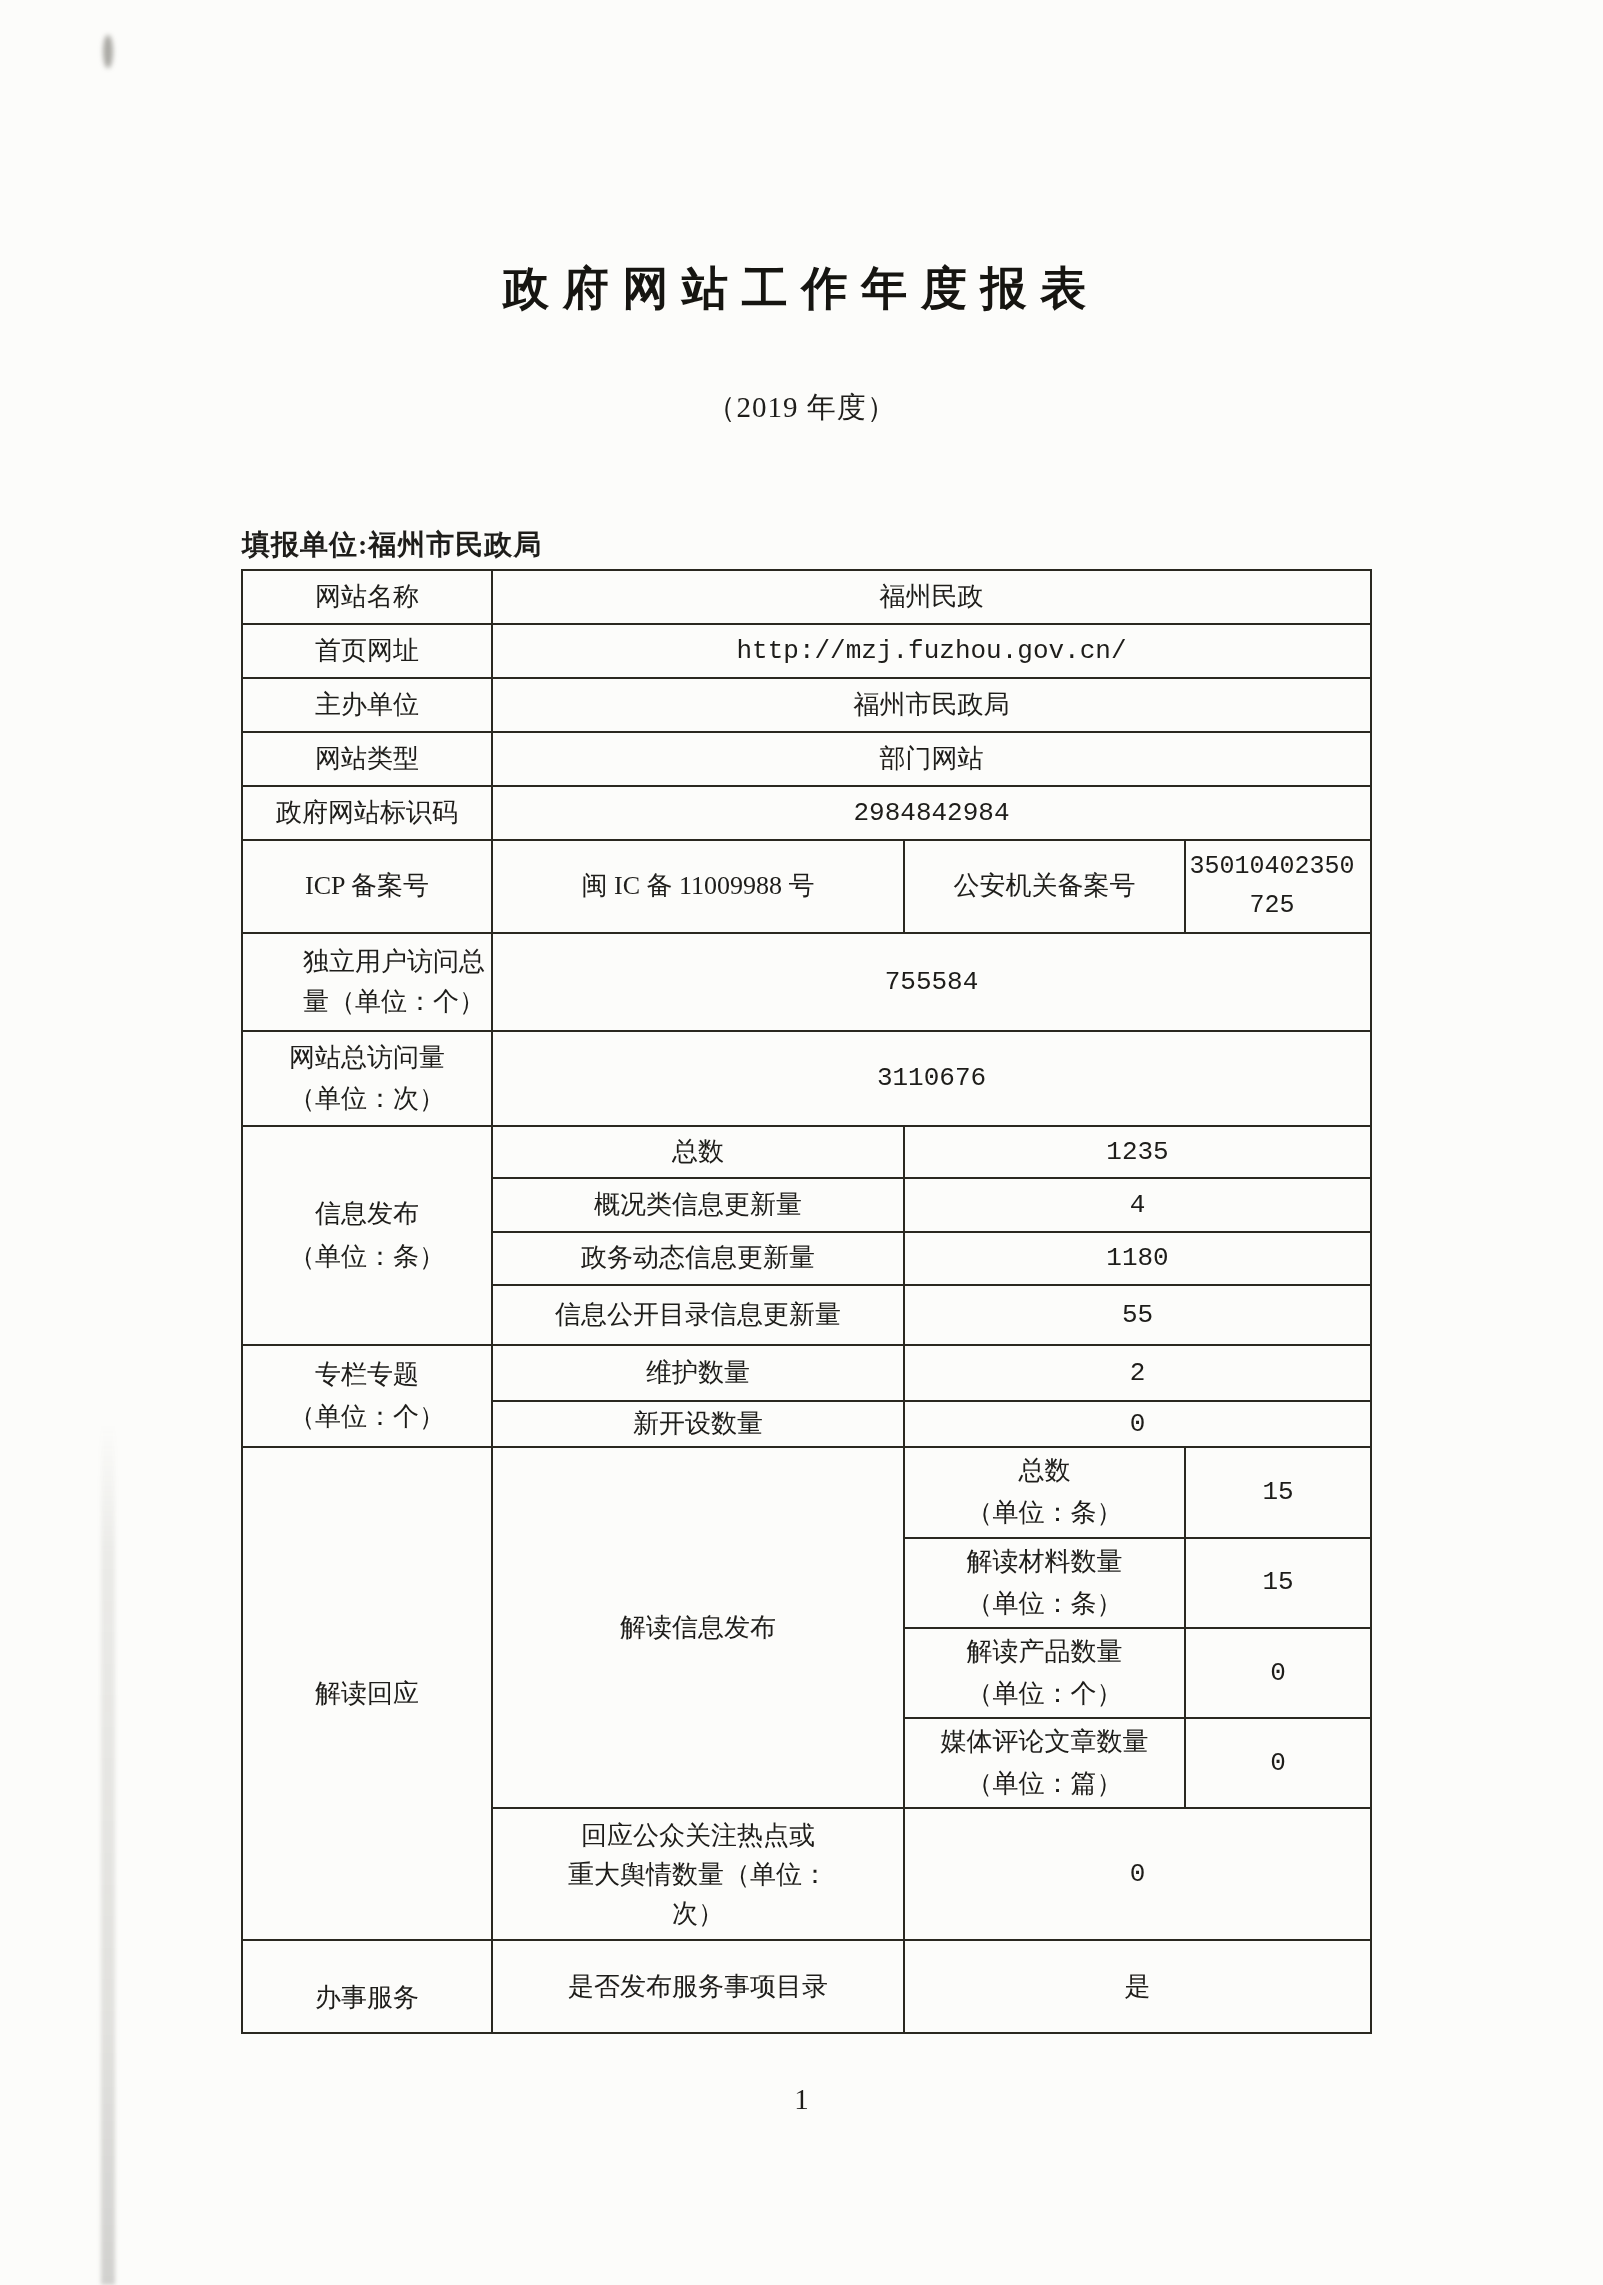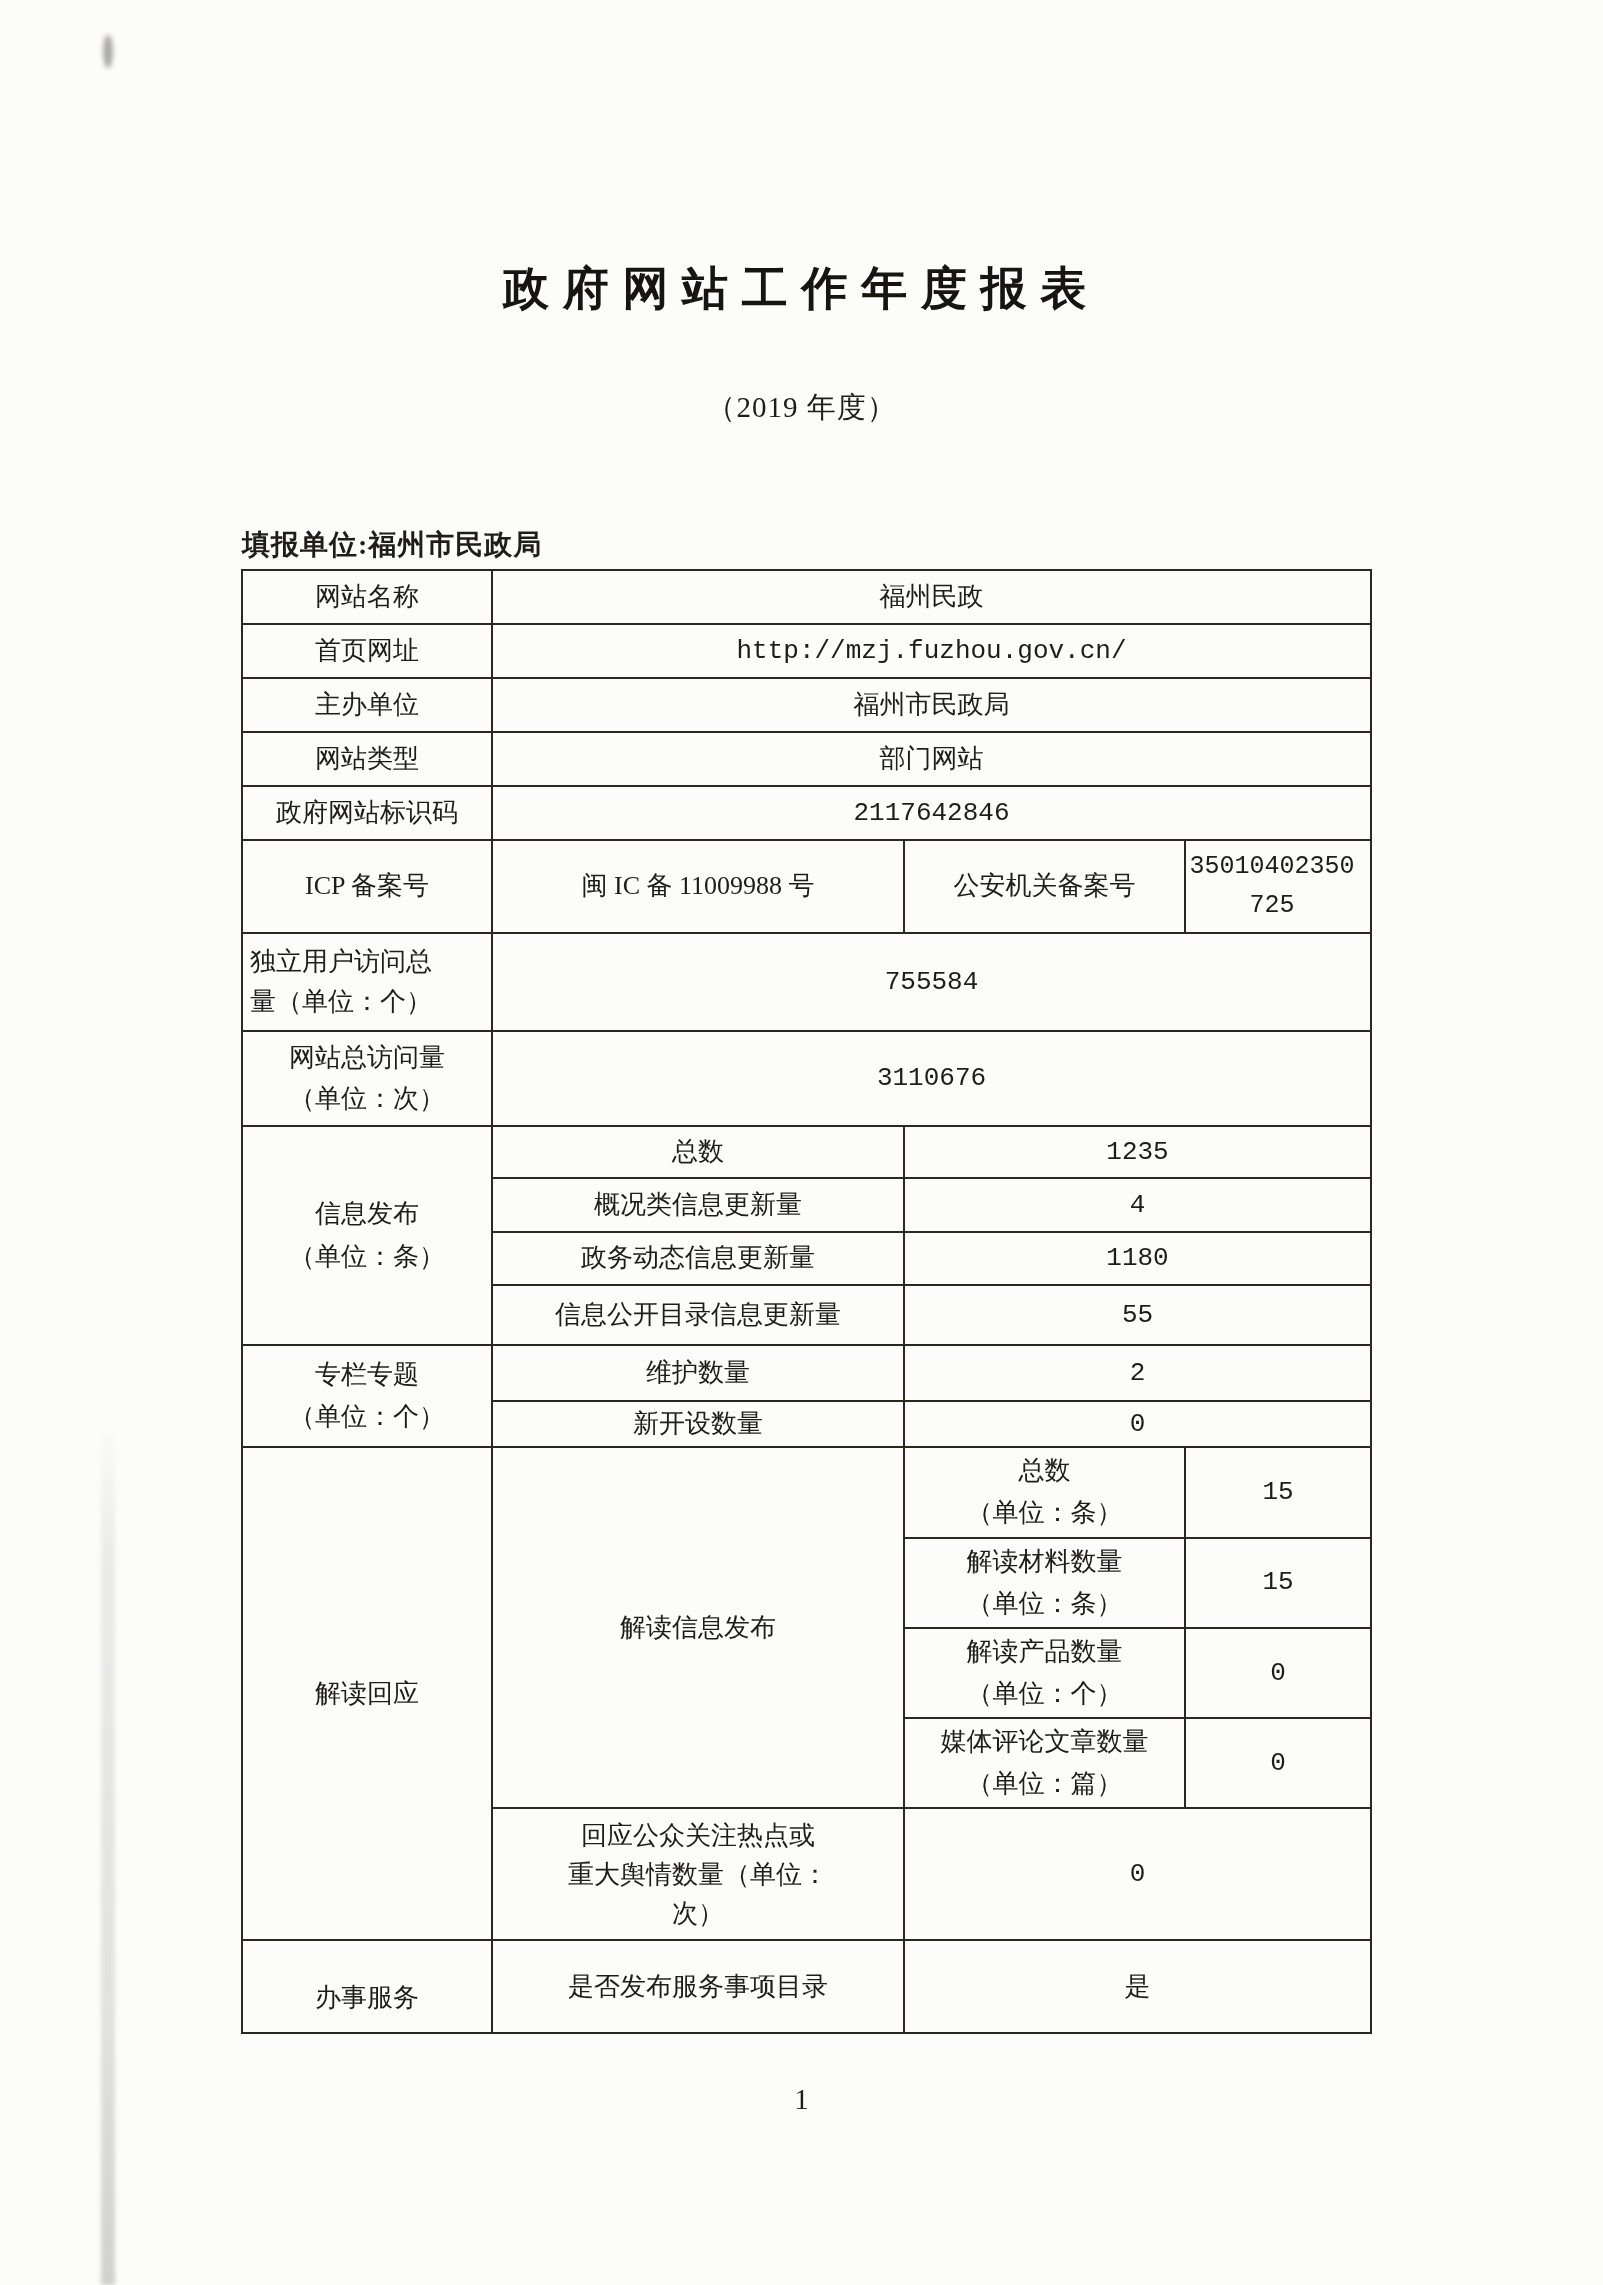--- a/index.html
+++ b/index.html
@@ -28,21 +28,21 @@
   }
   td{
     border:2px solid #2a2820;
     font-size:26px;line-height:1.55;
     text-align:center;vertical-align:middle;
     padding:2px 5.9px;overflow:hidden;
   }
   .bt3{border-top-width:2.9px;}
   .mono{font-family:"Liberation Mono","DejaVu Sans Mono",monospace;}
   .nowrap{white-space:nowrap;}
-  .leftpad{text-align:left;padding-left:7px;}
+  .leftpad{text-align:right;padding-left:7px;}
   .c-label{line-height:1.62;}
   .hotspot-cell{line-height:1.5;}
   .bottom-label{vertical-align:bottom;padding-bottom:13.7px;}
   .tightnum{padding-left:2px;padding-right:14px;font-size:25px;}
   .pagenum{
     position:absolute;top:2083px;left:0;width:100%;
     text-align:center;font-size:29px;
   }
   
   .scan-edge-left{
@@ -86,21 +86,21 @@
     <tr style="height:54px">
       <td>主办单位</td>
       <td colspan="3">福州市民政局</td>
     </tr>
     <tr style="height:54px">
       <td>网站类型</td>
       <td colspan="3">部门网站</td>
     </tr>
     <tr style="height:54px">
       <td>政府网站标识码</td>
-      <td colspan="3" class="mono">2117642846</td>
+      <td colspan="3" class="mono">2984842984</td>
     </tr>
 
     <tr style="height:93px">
       <td>ICP 备案号</td>
       <td>闽 IC 备 11009988 号</td>
       <td>公安机关备案号</td>
       <td class="mono tightnum">
         <div class="nowrap">35010402350</div>
         <div class="nowrap">725</div>
       </td>

